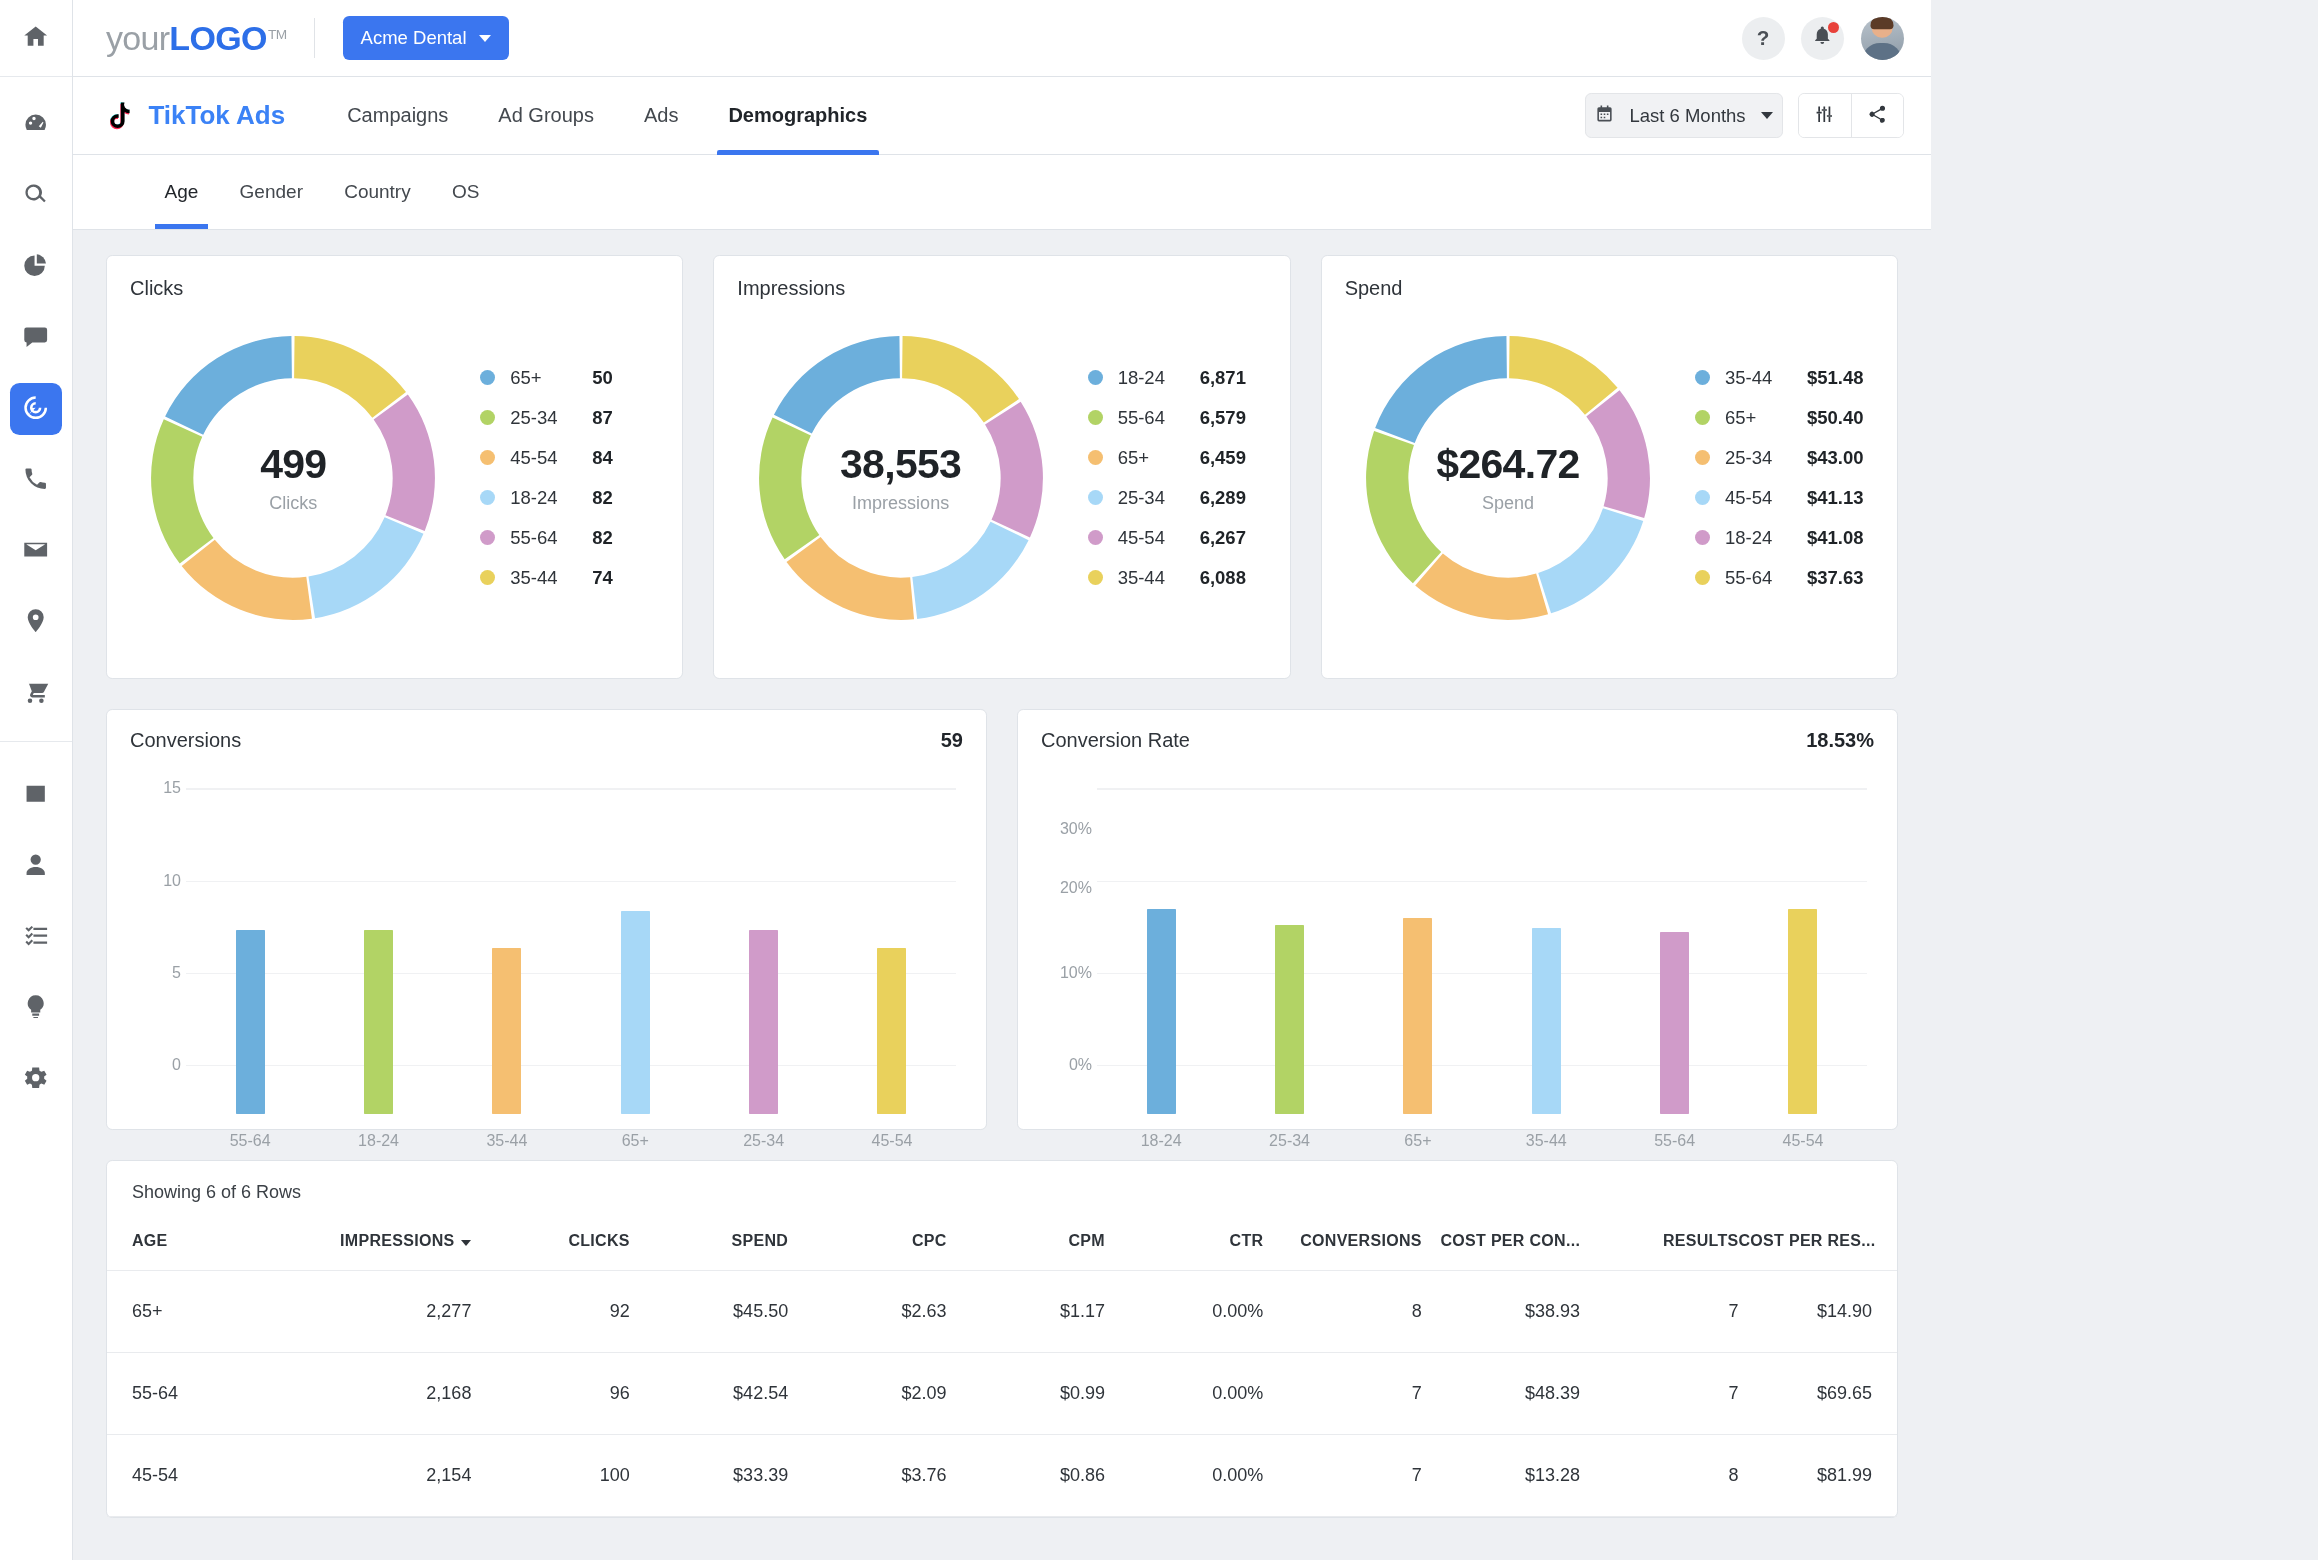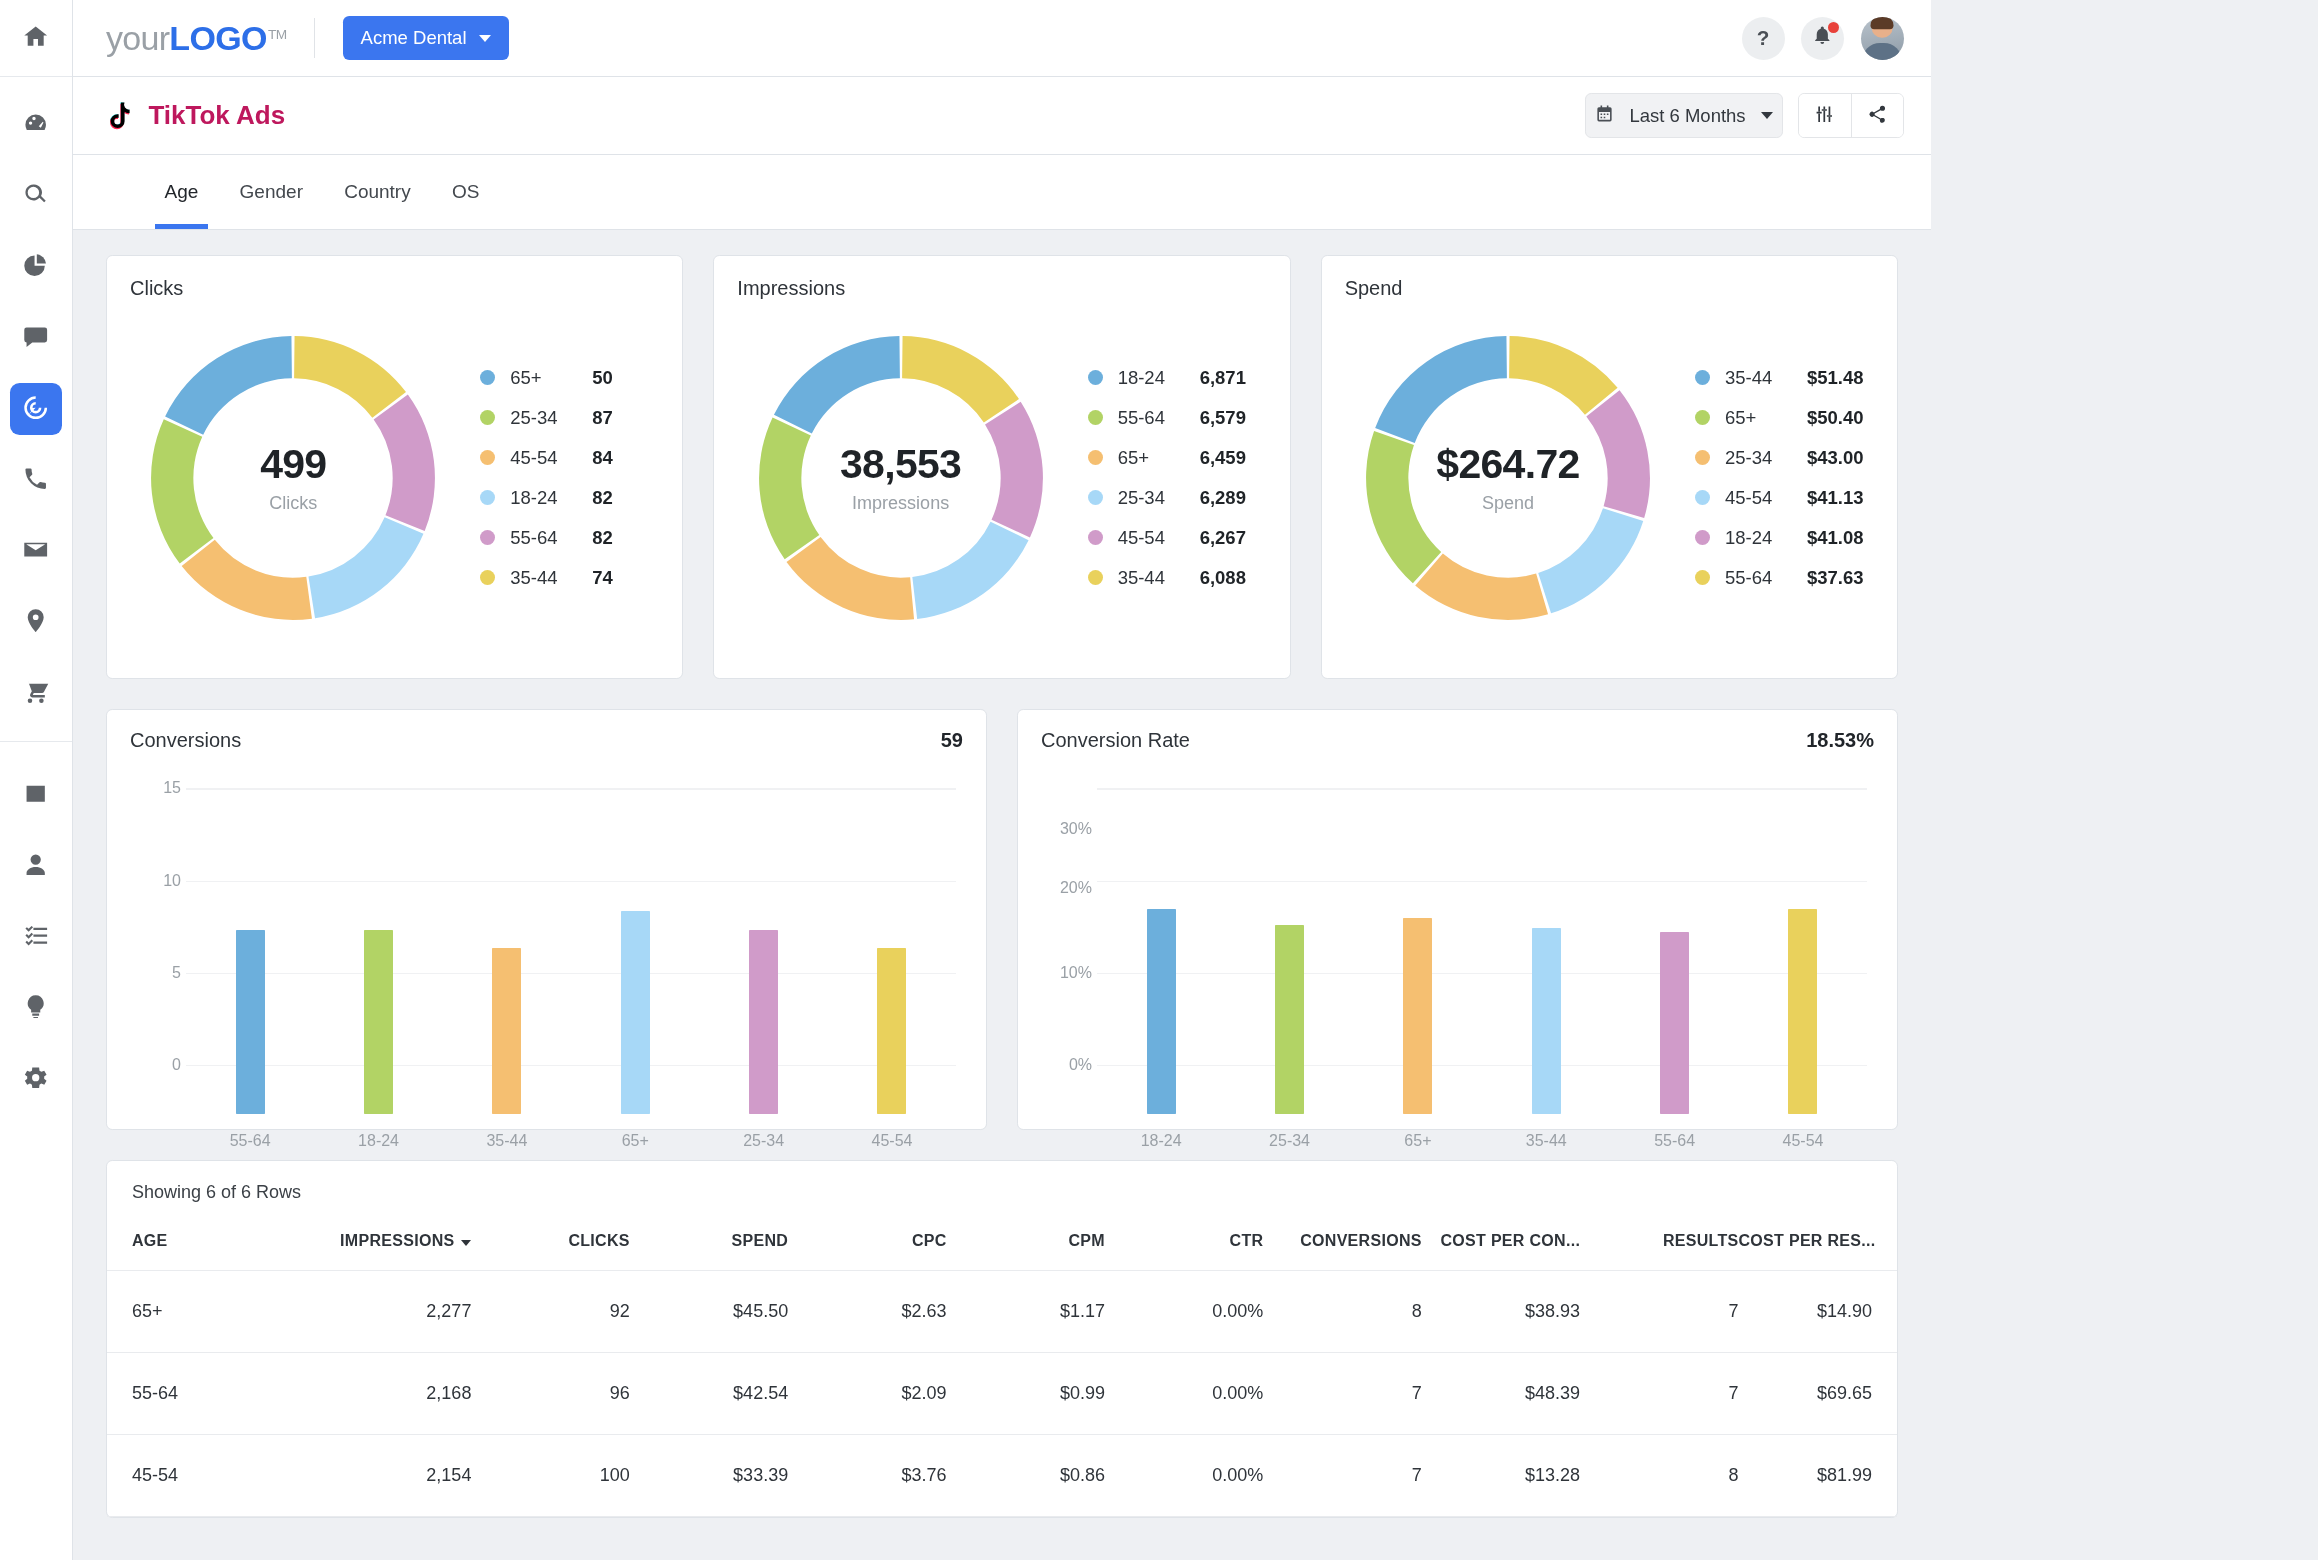--- a/index.html
+++ b/index.html
@@ -71,21 +71,21 @@
   .avatar .hair { position:absolute; left:50%; top:13%; transform:translate(-50%,-50%);
      width:23px; height:13.7px; border-radius:11.7px 11.7px 4.1px 4.1px; background:#5b3b27; }
   .avatar .body { position:absolute; left:50%; bottom:-2.7px; transform:translateX(-50%);
      width:40px; height:19px; border-radius:18px 18px 0 0; background:#5d7186; }
 
   
   .chanbar {
     height: 78px; background: #fff; display: flex; align-items: center;
     padding: 0 27.4px 0 33px; border-bottom: 1.4px solid #dfe3e8; flex-shrink: 0;
   }
-  .chan-title { display: flex; align-items: center; gap: 15px; font-size: 26px; font-weight: 700; color: #be185d; margin-right: 37px;}
+  .chan-title { display: flex; align-items: center; gap: 15px; font-size: 26px; font-weight: 700; color: #3b82f6; margin-right: 37px;}
   .tiktok-ico { width: 27.4px; height: 30px; }
   .navtabs { display: flex; align-items: stretch; height: 78px; }
   .navtab {
     display: flex; align-items: center; padding: 0 25px; font-size: 20px;
     color: #43484e; cursor: pointer; position: relative;
   }
   .navtab.active { color: #21252a; font-weight: 600; }
   .navtab.active::after {
     content: ''; position: absolute; left: 13.7px; right: 13.7px; bottom: 0; height: 4.8px;
     background: #3b76ef; border-radius: 2.1px 2.1px 0 0;
@@ -349,20 +349,26 @@
     <div class="chanbar">
       <div class="chan-title">
         <span class="tiktok-ico">
           <svg viewBox="0 0 24 26" width="27.4" height="30">
             <path d="M15.6 1.2h-3.1v16.3a2.9 2.9 0 11-2.9-2.9c.3 0 .6 0 .9.1v-3.2a6.5 6.5 0 00-.9-.1 6.1 6.1 0 106.1 6.1V9.2a7.4 7.4 0 004.4 1.4V7.4a4.3 4.3 0 01-4.5-6.2z" fill="#25f4ee"></path>
             <path d="M16.8 1.2h-3.1v16.3a2.9 2.9 0 11-2.9-2.9c.3 0 .6 0 .9.1v-3.2a6.5 6.5 0 00-.9-.1 6.1 6.1 0 106.1 6.1V9.2a7.4 7.4 0 004.4 1.4V7.4a4.4 4.4 0 01-4.5-6.2z" fill="#fe2c55" transform="translate(-1.2,1)"></path>
             <path d="M16.2 1.2h-3.1v16.3a2.9 2.9 0 11-2.9-2.9c.3 0 .6 0 .9.1v-3.2a6.5 6.5 0 00-.9-.1 6.1 6.1 0 106.1 6.1V9.2a7.4 7.4 0 004.4 1.4V7.4a4.4 4.4 0 01-4.5-6.2z" fill="#000"></path>
           </svg>
         </span>
         <span>TikTok Ads</span>
+      </div>
+      <div class="navtabs">
+        <div class="navtab">Campaigns</div>
+        <div class="navtab">Ad Groups</div>
+        <div class="navtab">Ads</div>
+        <div class="navtab active">Demographics</div>
       </div>
       <div class="chan-right">
         <button class="date-btn">
           <span>
             <svg viewBox="0 0 24 24">
                 <path d="M7 2v2H5a2 2 0 00-2 2v14a2 2 0 002 2h14a2 2 0 002-2V6a2 2 0 00-2-2h-2V2h-2v2H9V2H7zm12 8v10H5V10h14zM7 12v2h2v-2H7zm4 0v2h2v-2h-2zm4 0v2h2v-2h-2zM7 16v2h2v-2H7zm4 0v2h2v-2h-2z"></path>
               </svg>
           </span>
           <span>Last 6 Months</span>
           <span class="caret" style="border-top-color:#33383e"></span>

